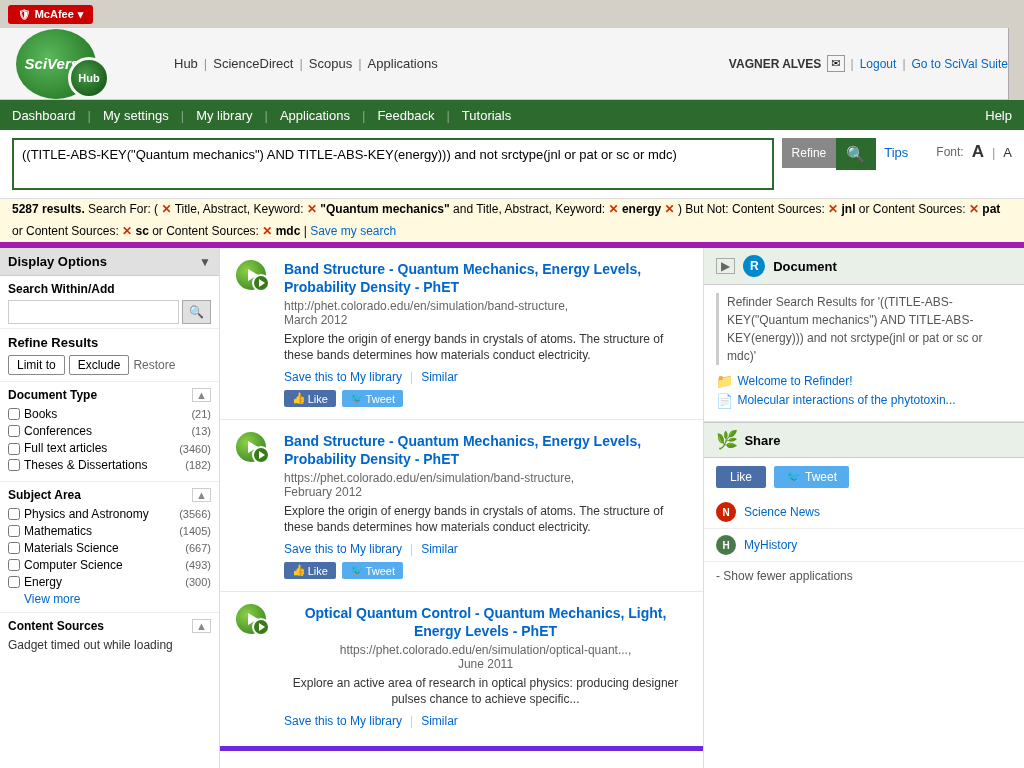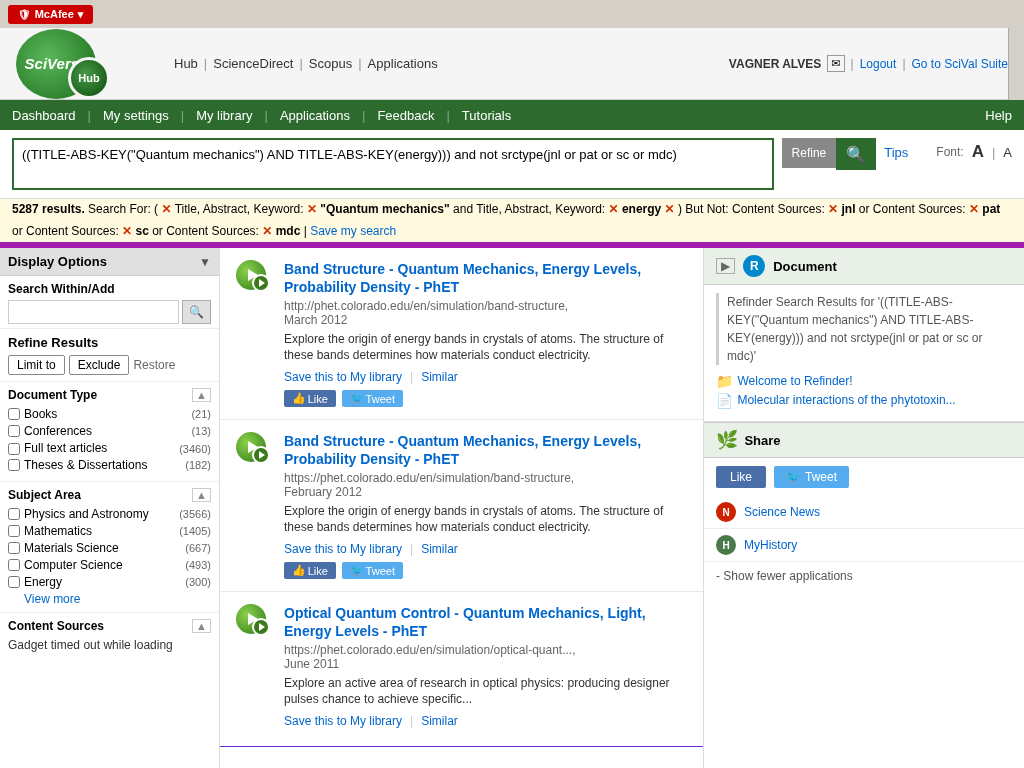--- a/index.html
+++ b/index.html
@@ -259,21 +259,21 @@
           <button style="background:#4a6ea8; color:white; font-size:11px; padding:2px 8px; border:none; cursor:pointer; border-radius:2px; display:flex; align-items:center; gap:2px;">
             <span>👍</span> Like
           </button>
           <button style="background:#55acee; color:white; font-size:11px; padding:2px 8px; border:none; cursor:pointer; border-radius:2px; display:flex; align-items:center; gap:2px;">
             <span>🐦</span> Tweet
           </button>
         </div>
       </div>
     </div>
 
-    <div style="padding:12px 16px; border-bottom:1px solid #6d28d9; display:flex; gap:10px;">
+    <div style="padding:12px 16px; border-bottom:5px solid #6d28d9; display:flex; gap:10px;text-align:center;">
       <div style="flex-shrink:0; width:38px;">
         <div style="position:relative; width:36px; height:36px;">
           <div style="width:30px; height:30px; border-radius:50%; background:radial-gradient(circle at 35% 35%, #8bd048, #2d7a1a); display:flex; align-items:center; justify-content:center;">
             <div style="width:0; height:0; border-top:6px solid transparent; border-bottom:6px solid transparent; border-left:10px solid white; margin-left:3px;"></div>
           </div>
           <div style="position:absolute; top:14px; left:16px; background:#3a7a1a; border-radius:50%; width:18px; height:18px; display:flex; align-items:center; justify-content:center; border:2px solid white;">
             <div style="width:0; height:0; border-top:4px solid transparent; border-bottom:4px solid transparent; border-left:6px solid white; margin-left:1px;"></div>
           </div>
         </div>
       </div>

